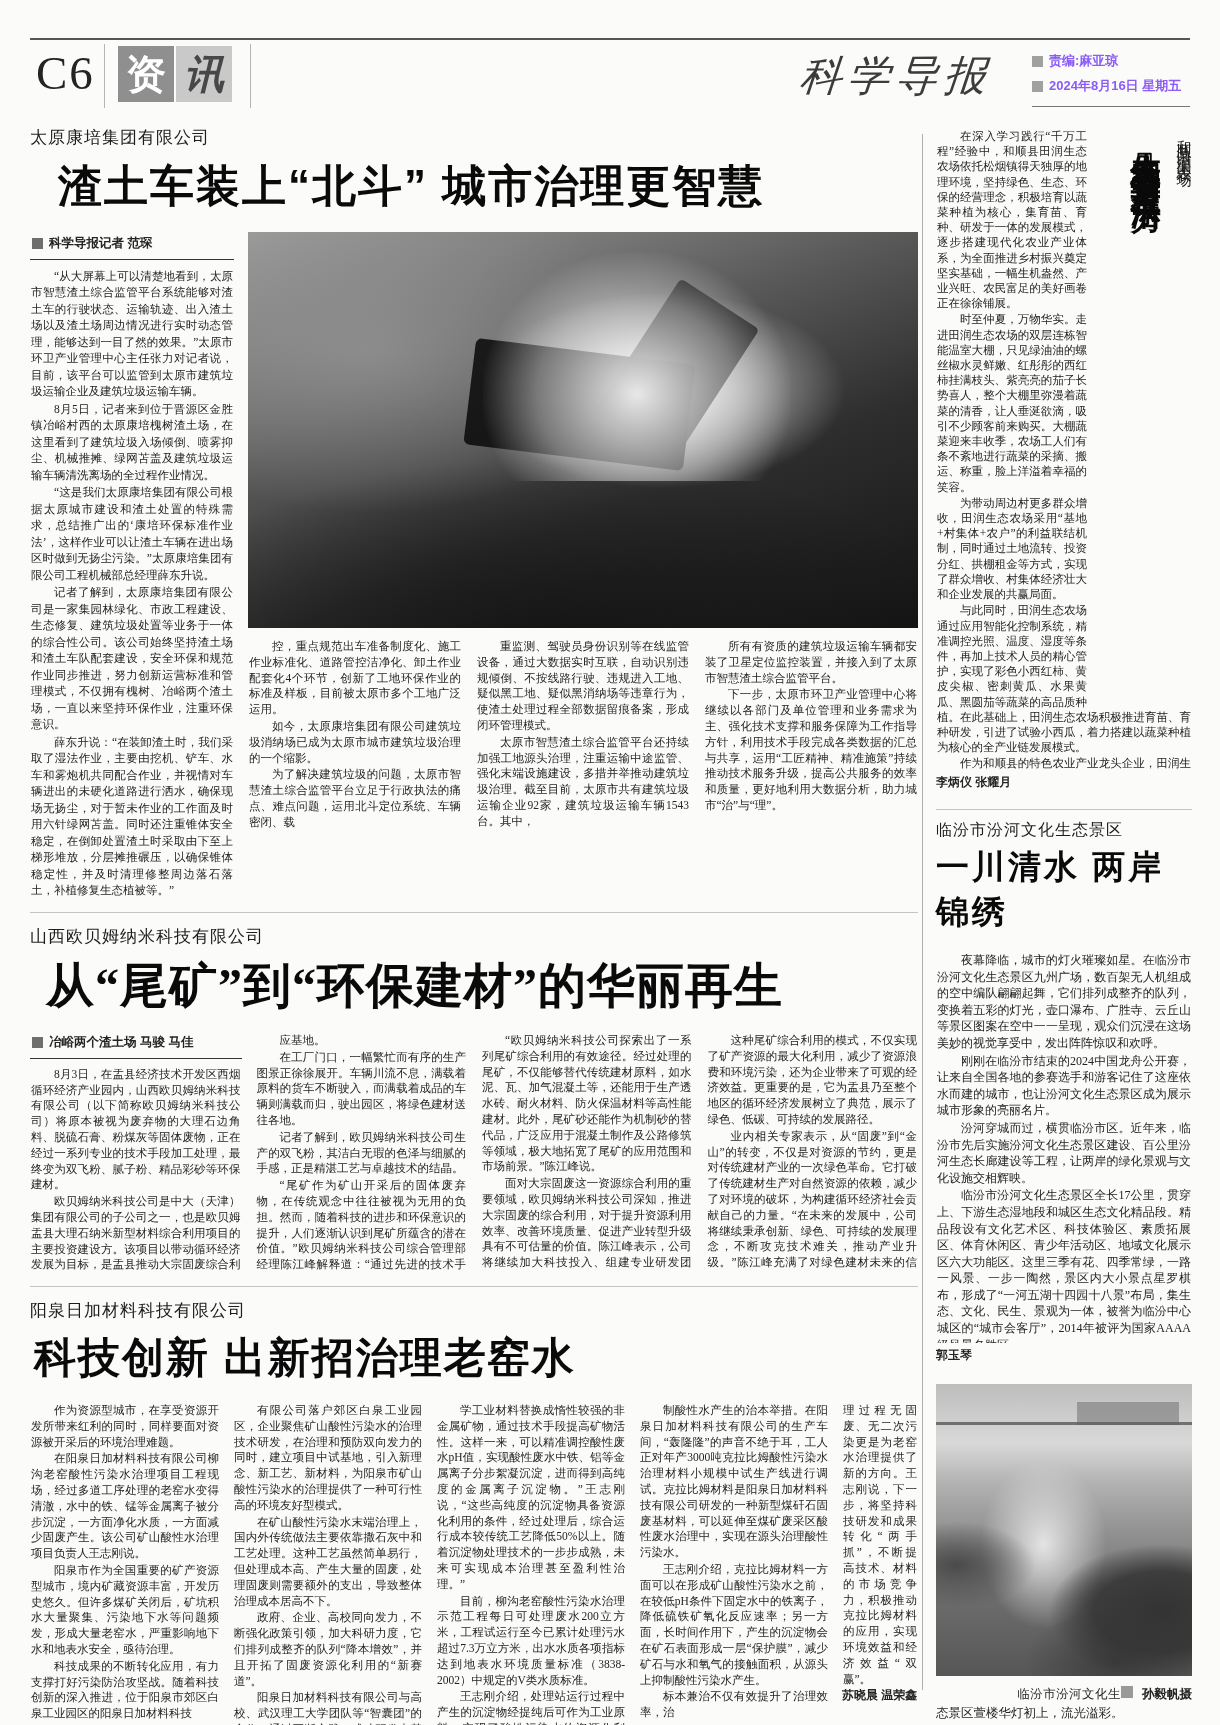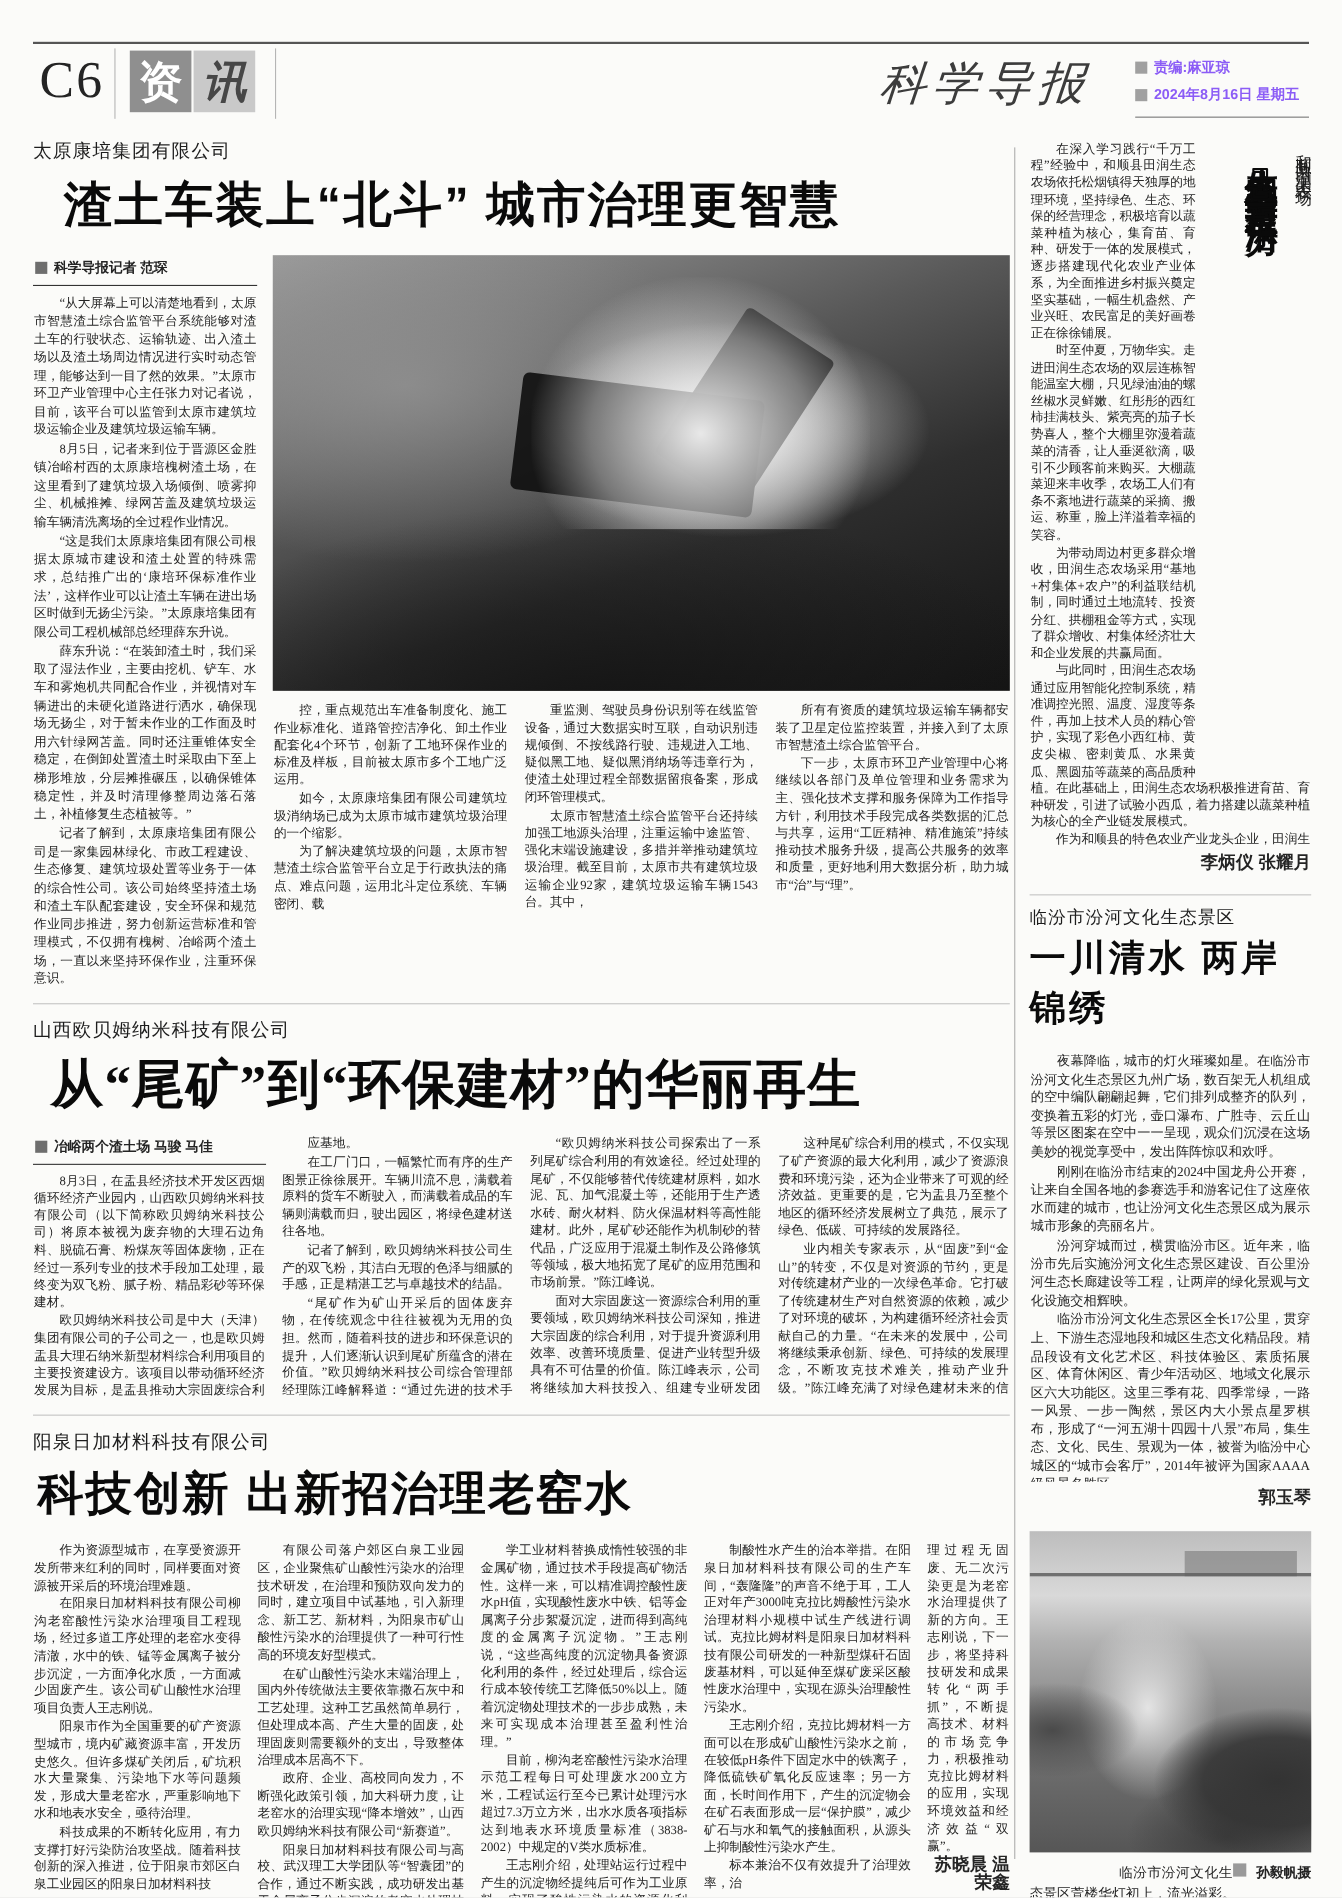--- a/index.html
+++ b/index.html
@@ -21,21 +21,21 @@
   .sq{display:inline-block;width:11px;height:11px;background:#a0a0a0;margin-right:6px;flex:0 0 auto;}
   .meta-rule{position:absolute;left:1032px;top:106px;width:158px;border-top:1px solid #777;}
   
   .kicker{font-family:"Liberation Sans","DejaVu Sans",sans-serif;font-size:17px;color:#1d1d1d;letter-spacing:1px;}
   .headline-sans{font-family:"Liberation Sans","DejaVu Sans",sans-serif;font-weight:900;color:#0a0a0a;}
   .headline-serif{font-family:"Liberation Serif","DejaVu Serif",serif;font-weight:900;color:#0a0a0a;}
   .byline{display:flex;align-items:center;font-family:"Liberation Sans",sans-serif;font-weight:bold;
           font-size:12.5px;padding:3px 0 7px 2px;border-bottom:1.5px solid #333;margin-bottom:8px;}
   .para{margin:1px;text-indent:2em;text-align:justify;}
   .col{overflow:hidden;}
-  .authors{font-weight:bold;font-family:"Liberation Sans",sans-serif;text-align:right;font-size:16px;}
+  .authors{font-weight:bold;font-family:"Liberation Sans",sans-serif;text-align:left;font-size:12px;}
   .hrule{border:0;border-top:1px solid #c4c4c4;margin:0;}
   
   #left{position:absolute;left:30px;top:126px;width:888px;}
   .a1-headline{font-size:44px;letter-spacing:2px;margin:8px 0 16px 28px;}
   .a1-body{display:grid;grid-template-columns:204px 1fr;gap:14px;height:664px;}
   .a1-c1{font-size:11.5px;line-height:16.5px;}
   .photo{position:relative;overflow:hidden;}
   #photo1{height:396px;margin-bottom:10px;
     background:
       radial-gradient(ellipse 260px 140px at 62% 40%, rgba(248,248,248,.95), rgba(215,215,215,.45) 42%, rgba(180,180,180,0) 70%),
@@ -123,22 +123,22 @@
       <div class="headline-sans a1-headline">渣土车装上“北斗” 城市治理更智慧</div>
       <div class="a1-body">
         <div class="col a1-c1">
           <div class="byline">
             <span class="sq" style="background:#6e6e6e"></span>
             <span>科学导报记者 范琛</span>
           </div>
         <p class="para">“从大屏幕上可以清楚地看到，太原市智慧渣土综合监管平台系统能够对渣土车的行驶状态、运输轨迹、出入渣土场以及渣土场周边情况进行实时动态管理，能够达到一目了然的效果。”太原市环卫产业管理中心主任张力对记者说，目前，该平台可以监管到太原市建筑垃圾运输企业及建筑垃圾运输车辆。</p>
             <p class="para">8月5日，记者来到位于晋源区金胜镇冶峪村西的太原康培槐树渣土场，在这里看到了建筑垃圾入场倾倒、喷雾抑尘、机械推摊、绿网苫盖及建筑垃圾运输车辆清洗离场的全过程作业情况。</p>
             <p class="para">“这是我们太原康培集团有限公司根据太原城市建设和渣土处置的特殊需求，总结推广出的‘康培环保标准作业法’，这样作业可以让渣土车辆在进出场区时做到无扬尘污染。”太原康培集团有限公司工程机械部总经理薛东升说。</p>
+            <p class="para">记者了解到，太原康培集团有限公司是一家集园林绿化、市政工程建设、生态修复、建筑垃圾处置等业务于一体的综合性公司。该公司始终坚持渣土场和渣土车队配套建设，安全环保和规范作业同步推进，努力创新运营标准和管理模式，不仅拥有槐树、冶峪两个渣土场，一直以来坚持环保作业，注重环保意识。</p>
             <p class="para">薛东升说：“在装卸渣土时，我们采取了湿法作业，主要由挖机、铲车、水车和雾炮机共同配合作业，并视情对车辆进出的未硬化道路进行洒水，确保现场无扬尘，对于暂未作业的工作面及时用六针绿网苫盖。同时还注重锥体安全稳定，在倒卸处置渣土时采取由下至上梯形堆放，分层摊推碾压，以确保锥体稳定性，并及时清理修整周边落石落土，补植修复生态植被等。”</p>
-            <p class="para">记者了解到，太原康培集团有限公司是一家集园林绿化、市政工程建设、生态修复、建筑垃圾处置等业务于一体的综合性公司。该公司始终坚持渣土场和渣土车队配套建设，安全环保和规范作业同步推进，努力创新运营标准和管理模式，不仅拥有槐树、冶峪两个渣土场，一直以来坚持环保作业，注重环保意识。</p>
             <p class="para">近年来，太原康培集团有限公司秉承“环保当先、安全第一”的理念，从土石方作业源头、源尾及途中运输3个阶段进行把</p>
           </div>
         <div>
           <div class="photo" id="photo1">
             <div class="p1-truck"></div>
             <div class="p1-bed"></div>
             <div class="p1-spray"></div>
           </div>
           <div class="a1-sub">
             <div class="col">
@@ -198,21 +198,21 @@
       <div class="a3-body">
         <div class="col">
             <p class="para">作为资源型城市，在享受资源开发所带来红利的同时，同样要面对资源被开采后的环境治理难题。</p>
             <p class="para">在阳泉日加材料科技有限公司柳沟老窑酸性污染水治理项目工程现场，经过多道工序处理的老窑水变得清澈，水中的铁、锰等金属离子被分步沉淀，一方面净化水质，一方面减少固废产生。该公司矿山酸性水治理项目负责人王志刚说。</p>
             <p class="para">阳泉市作为全国重要的矿产资源型城市，境内矿藏资源丰富，开发历史悠久。但许多煤矿关闭后，矿坑积水大量聚集、污染地下水等问题频发，形成大量老窑水，严重影响地下水和地表水安全，亟待治理。</p>
             <p class="para">科技成果的不断转化应用，有力支撑打好污染防治攻坚战。随着科技创新的深入推进，位于阳泉市郊区白泉工业园区的阳泉日加材料科技</p>
           </div>
         <div class="col">
             <p class="para">有限公司落户郊区白泉工业园区，企业聚焦矿山酸性污染水的治理技术研发，在治理和预防双向发力的同时，建立项目中试基地，引入新理念、新工艺、新材料，为阳泉市矿山酸性污染水的治理提供了一种可行性高的环境友好型模式。</p>
             <p class="para">在矿山酸性污染水末端治理上，国内外传统做法主要依靠撒石灰中和工艺处理。这种工艺虽然简单易行，但处理成本高、产生大量的固废，处理固废则需要额外的支出，导致整体治理成本居高不下。</p>
-            <p class="para">政府、企业、高校同向发力，不断强化政策引领，加大科研力度，让老窑水的治理实现“降本增效”，山西欧贝姆纳米科技有限公司“新赛道”。</p>
+            <p class="para">政府、企业、高校同向发力，不断强化政策引领，加大科研力度，它们排列成整齐的队列“降本增效”，并且开拓了固废资源化利用的“新赛道”。</p>
             <p class="para">阳泉日加材料科技有限公司与高校、武汉理工大学团队等“智囊团”的合作，通过不断实践，成功研发出基于金属离子分步沉淀的老窑水处理技术并排水处理技术。</p>
           </div>
         <div class="col">
             <p class="para">学工业材料替换成惰性较强的非金属矿物，通过技术手段提高矿物活性。这样一来，可以精准调控酸性废水pH值，实现酸性废水中铁、铝等金属离子分步絮凝沉淀，进而得到高纯度的金属离子沉淀物。”王志刚说，“这些高纯度的沉淀物具备资源化利用的条件，经过处理后，综合运行成本较传统工艺降低50%以上。随着沉淀物处理技术的一步步成熟，未来可实现成本治理甚至盈利性治理。”</p>
             <p class="para">目前，柳沟老窑酸性污染水治理示范工程每日可处理废水200立方米，工程试运行至今已累计处理污水超过7.3万立方米，出水水质各项指标达到地表水环境质量标准（3838-2002）中规定的V类水质标准。</p>
             <p class="para">王志刚介绍，处理站运行过程中产生的沉淀物经提纯后可作为工业原料，实现了酸性污染水的资源化利用。</p>
           </div>
         <div class="col">
             <p class="para">制酸性水产生的治本举措。在阳泉日加材料科技有限公司的生产车间，“轰隆隆”的声音不绝于耳，工人正对年产3000吨克拉比姆酸性污染水治理材料小规模中试生产线进行调试。克拉比姆材料是阳泉日加材料科技有限公司研发的一种新型煤矸石固废基材料，可以延伸至煤矿废采区酸性废水治理中，实现在源头治理酸性污染水。</p>
             <p class="para">王志刚介绍，克拉比姆材料一方面可以在形成矿山酸性污染水之前，在较低pH条件下固定水中的铁离子，降低硫铁矿氧化反应速率；另一方面，长时间作用下，产生的沉淀物会在矿石表面形成一层“保护膜”，减少矿石与水和氧气的接触面积，从源头上抑制酸性污染水产生。</p>

